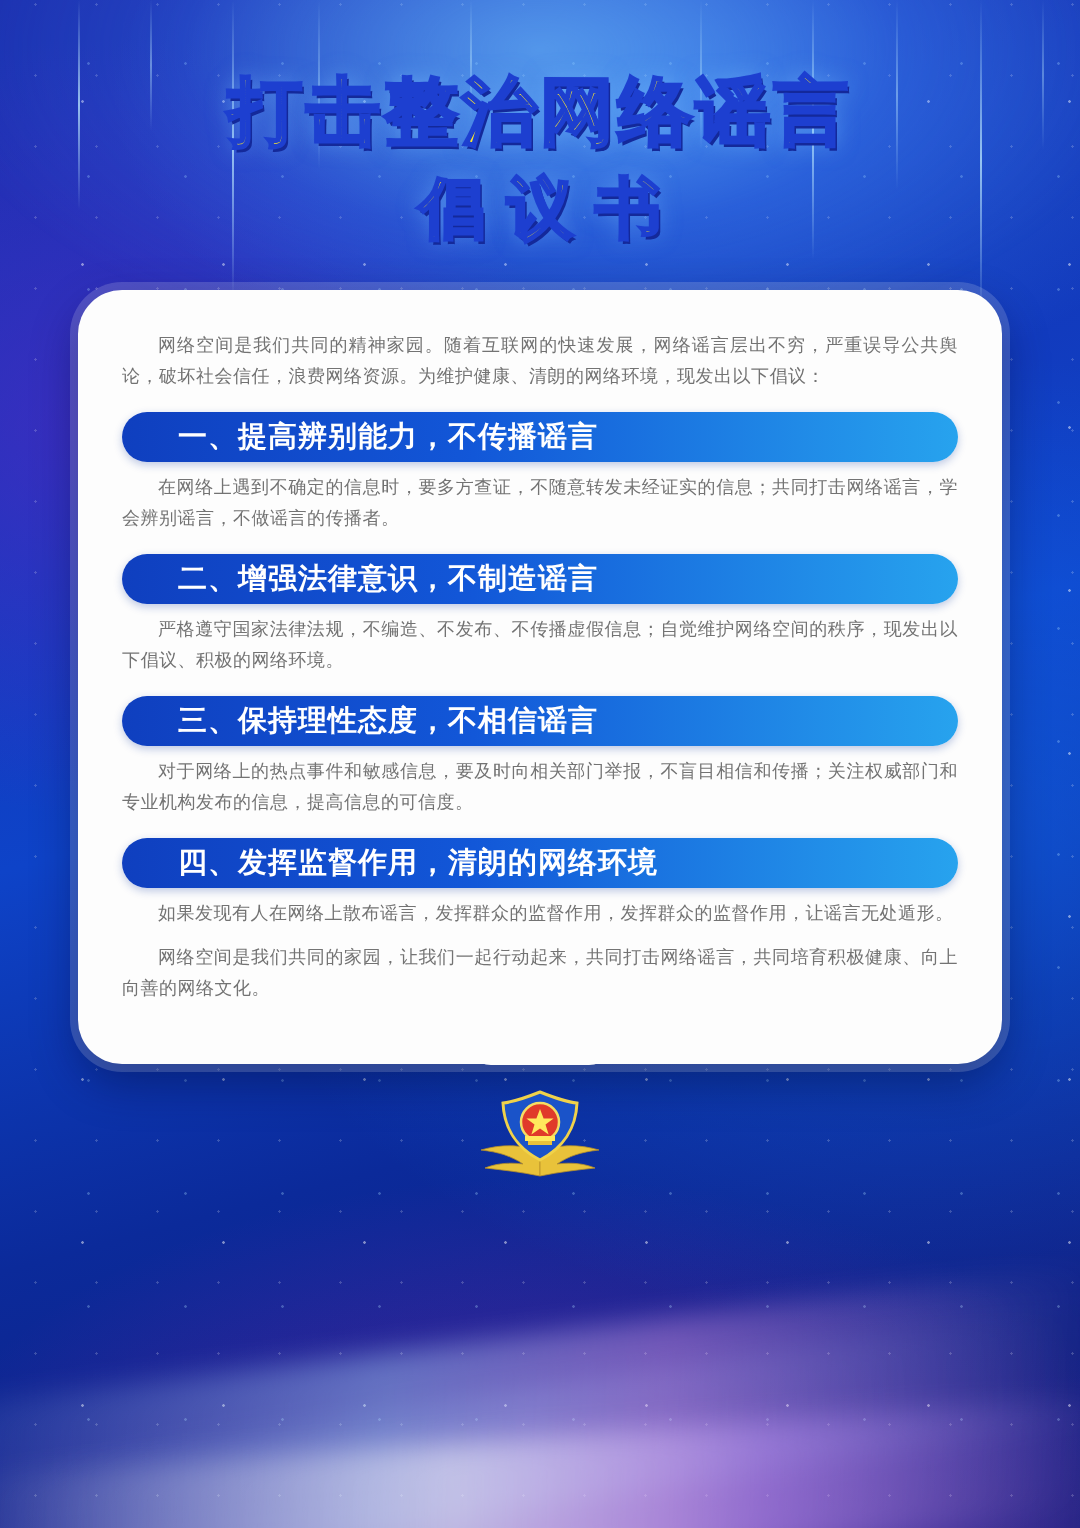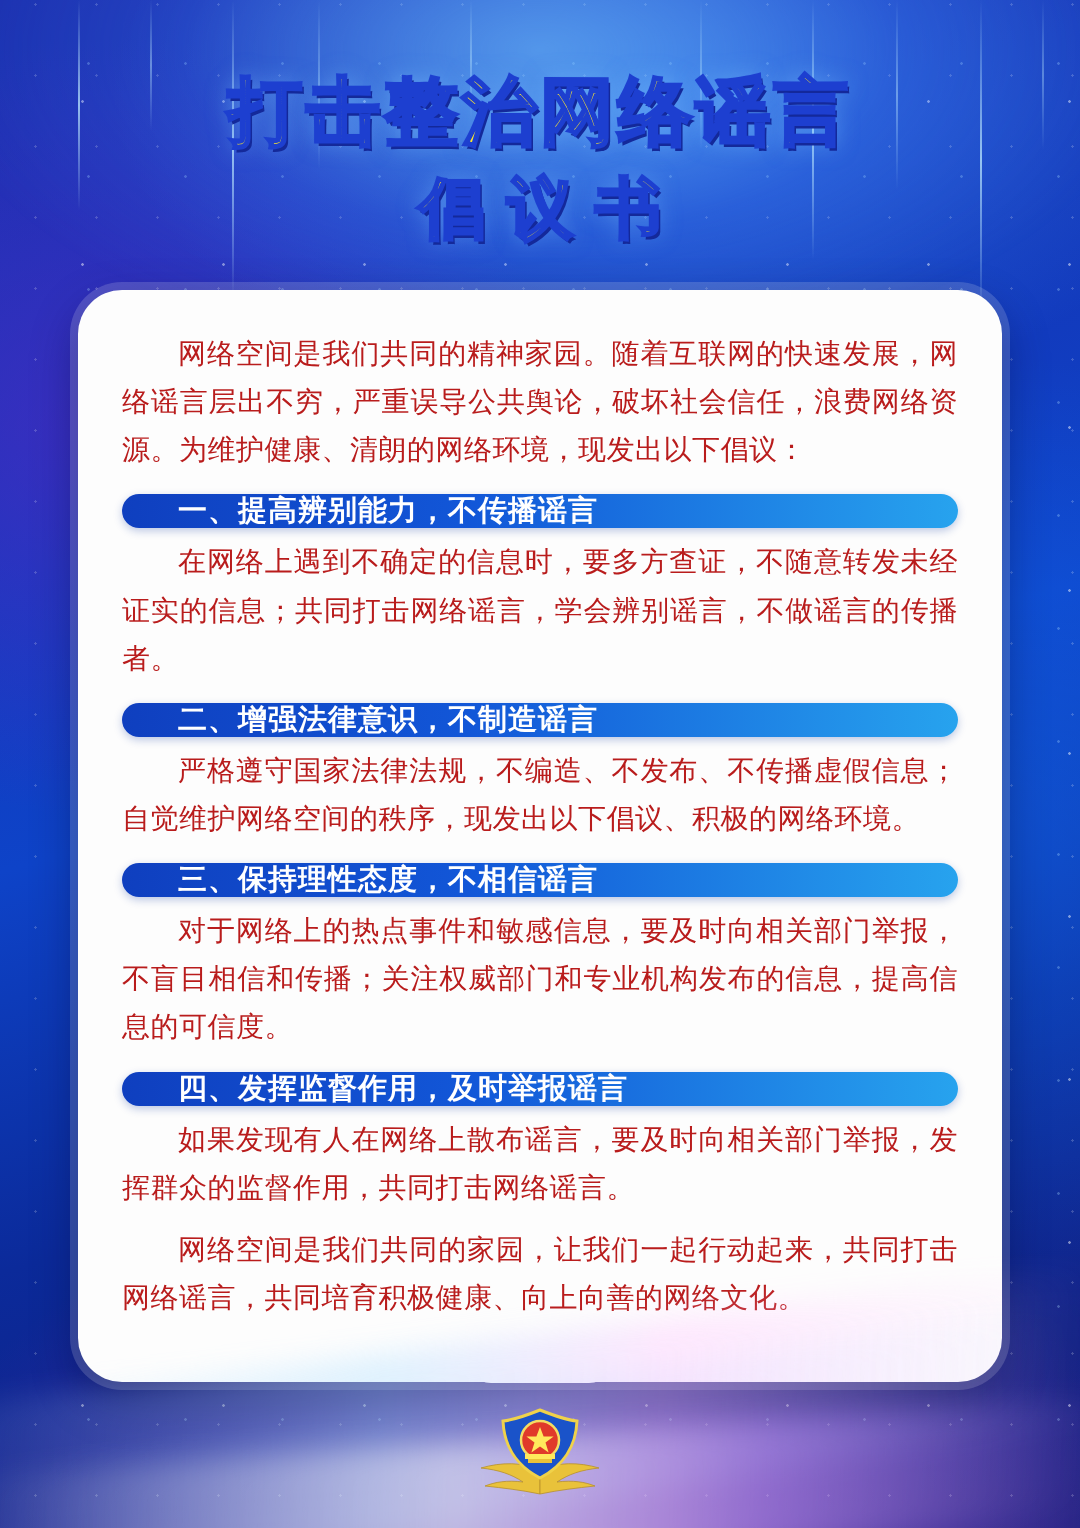--- a/index.html
+++ b/index.html
@@ -129,31 +129,31 @@
     left: 50%;
     bottom: -1px;
     width: 150px;
     height: 34px;
     transform: translateX(-50%);
     background: #fdfdfd;
     border-radius: 0 0 26px 26px;
   }
   .para {
     font-family: "DejaVu Sans", "Liberation Sans", sans-serif;
-    font-size: 28px;
+    font-size: 18px;
     line-height: 1.72;
-    color: #b91c1c;
+    color: #737373;
     text-indent: 2em;
     text-align: justify;
     margin: 6px 0 14px;
     letter-spacing: 0.5px;
   }
   .section-bar {
     margin: 20px 0 10px;
-    height: 34px;
+    height: 50px;
     border-radius: 26px;
     background: linear-gradient(90deg, #0f3fbf 0%, #1257d8 42%, #27a3ee 100%);
     display: flex;
     align-items: center;
     box-shadow: 0 3px 8px rgba(20,60,160,0.28);
   }
   .section-bar span {
     font-family: "DejaVu Sans", "Liberation Sans", sans-serif;
     font-weight: bold;
     font-size: 29px;
@@ -210,23 +210,23 @@
       <span>二、增强法律意识，不制造谣言</span>
     </div>
     <p class="para">严格遵守国家法律法规，不编造、不发布、不传播虚假信息；自觉维护网络空间的秩序，现发出以下倡议、积极的网络环境。</p>
 
     <div class="section-bar">
       <span>三、保持理性态度，不相信谣言</span>
     </div>
     <p class="para">对于网络上的热点事件和敏感信息，要及时向相关部门举报，不盲目相信和传播；关注权威部门和专业机构发布的信息，提高信息的可信度。</p>
 
     <div class="section-bar">
-      <span>四、发挥监督作用，及时举报谣言</span>
-    </div>
-    <p class="para">如果发现有人在网络上散布谣言，要及时向相关部门举报，发挥群众的监督作用，共同打击网络谣言。</p>
+      <span>四、发挥监督作用，清朗的网络环境</span>
+    </div>
+    <p class="para">如果发现有人在网络上散布谣言，发挥群众的监督作用，发挥群众的监督作用，让谣言无处遁形。</p>
 
     <p class="para">网络空间是我们共同的家园，让我们一起行动起来，共同打击网络谣言，共同培育积极健康、向上向善的网络文化。</p>
   </div>
 
   <div class="sweep s3"></div>
   <div class="sweep"></div>
   <div class="sweep s2"></div>
 
   <div class="footer">
     <div class="emblem">

